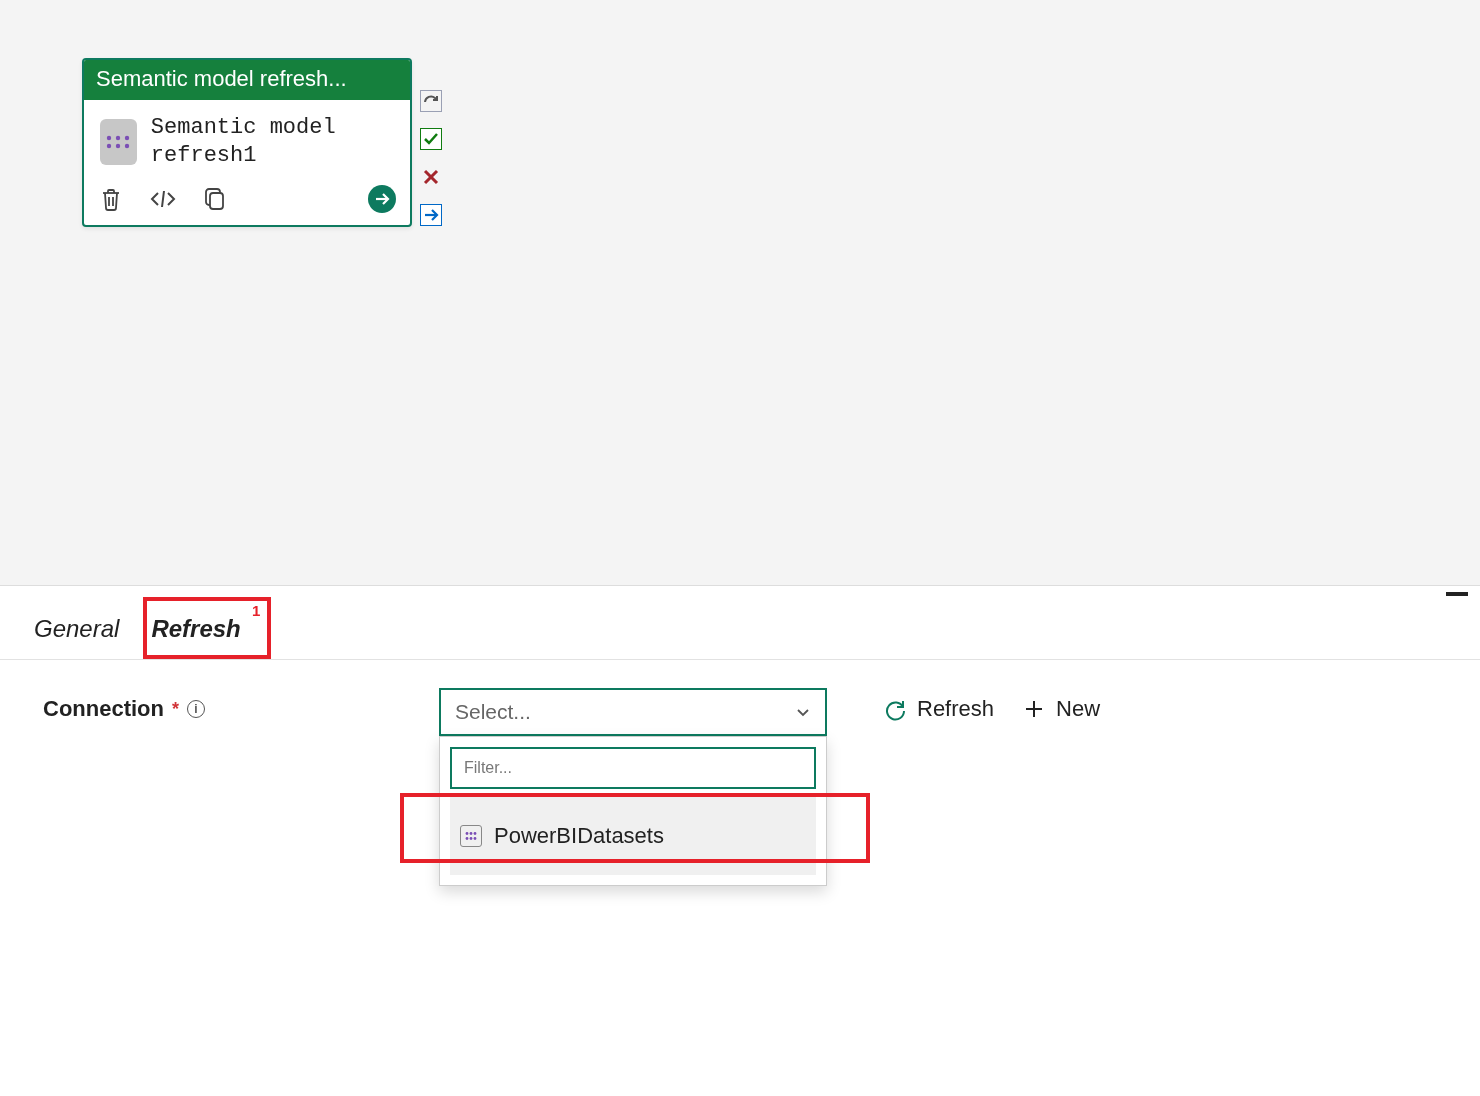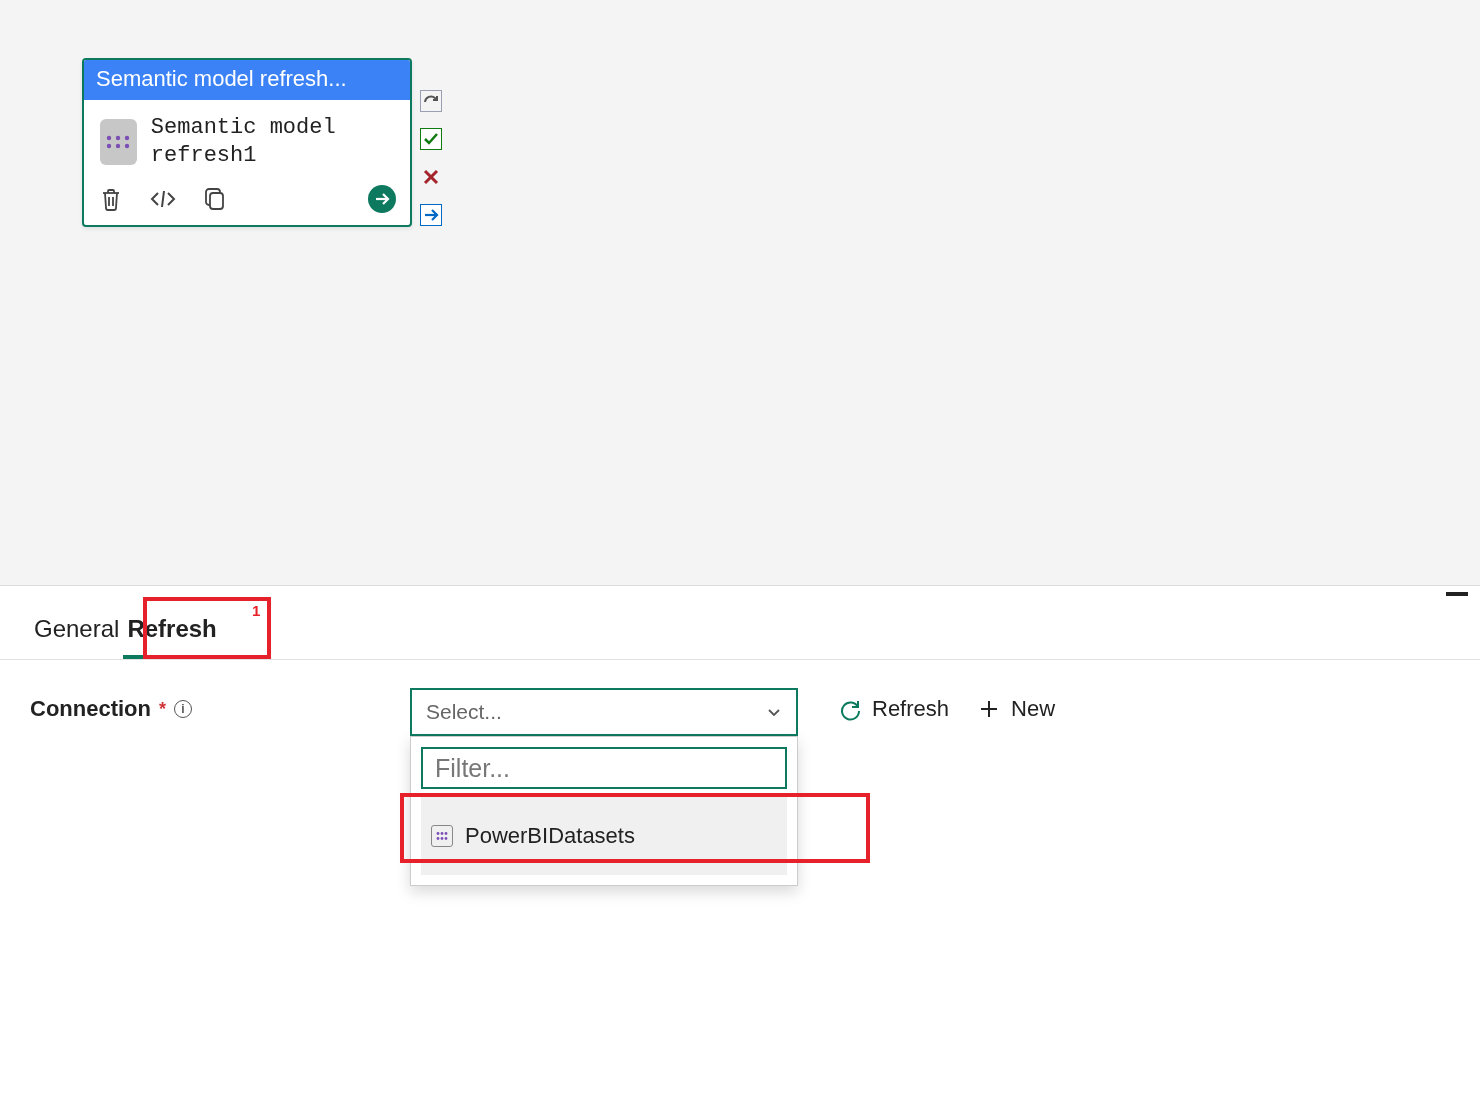--- a/index.html
+++ b/index.html
@@ -15,21 +15,21 @@
     position: absolute;
     left: 82px;
     top: 58px;
     width: 330px;
     border: 2px solid #0d7a5f;
     border-radius: 4px;
     background: #fff;
     box-shadow: 0 2px 4px rgba(0,0,0,0.08);
   }
   .activity-header {
-    background: #3b82f6;
+    background: #15803d;
     color: #fff;
     font-size: 22px;
     padding: 6px 12px 8px 12px;
     border-radius: 2px 2px 0 0;
   }
   .activity-body {
     display: flex;
     align-items: center;
     gap: 14px;
     padding: 14px 16px 10px 16px;
@@ -110,23 +110,25 @@
     position: absolute;
     right: 12px;
     top: 592px;
     width: 22px;
     height: 4px;
     background: #222;
   }
   .tabbar {
     display: flex;
     align-items: flex-end;
+    gap: 24px;
     padding: 16px 20px 0 30px;
     border-bottom: 1px solid #e2e2e2;
     height: 74px;
+    font-style: italic;
   }
   .tab {
     font-size: 24px;
     color: #222;
     padding: 10px 4px 16px 4px;
     cursor: pointer;
     position: relative;
   }
   .tab.active {
     font-weight: 600;
@@ -146,21 +148,22 @@
   .annot-badge {
     position: absolute;
     color: #e6212a;
     font-size: 15px;
     font-weight: 600;
   }
   .settings-content {
     padding: 28px 30px;
     display: flex;
     align-items: flex-start;
-    gap: 40px;
+    gap: 56px;
+    margin-left: 13px;
   }
   .field-label {
     font-size: 22px;
     font-weight: 600;
     color: #222;
     display: inline-flex;
     align-items: center;
     gap: 8px;
     padding-top: 8px;
     width: 340px;
@@ -201,21 +204,21 @@
     background: #fff;
     border: 1px solid #ccc;
     box-shadow: 0 6px 14px rgba(0,0,0,0.15);
     padding: 10px;
   }
   .filter-input {
     width: 100%;
     height: 42px;
     border: 2px solid #0d7a5f;
     padding: 0 12px;
-    font-size: 25px;
+    font-size: 16px;
     color: #444;
     outline: none;
   }
   .filter-input::placeholder { color: #777; }
   .dd-option {
     display: flex;
     align-items: center;
     gap: 12px;
     padding: 26px 10px;
     margin-top: 8px;

